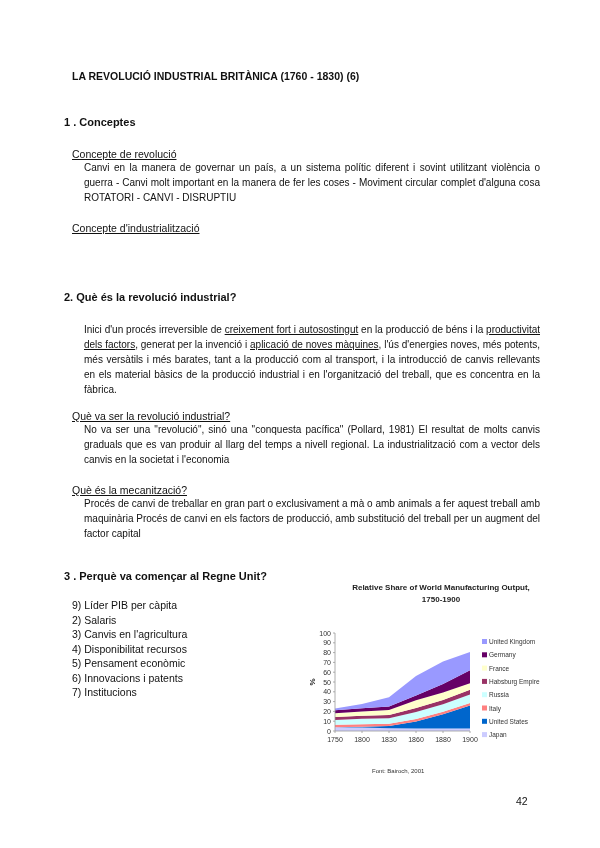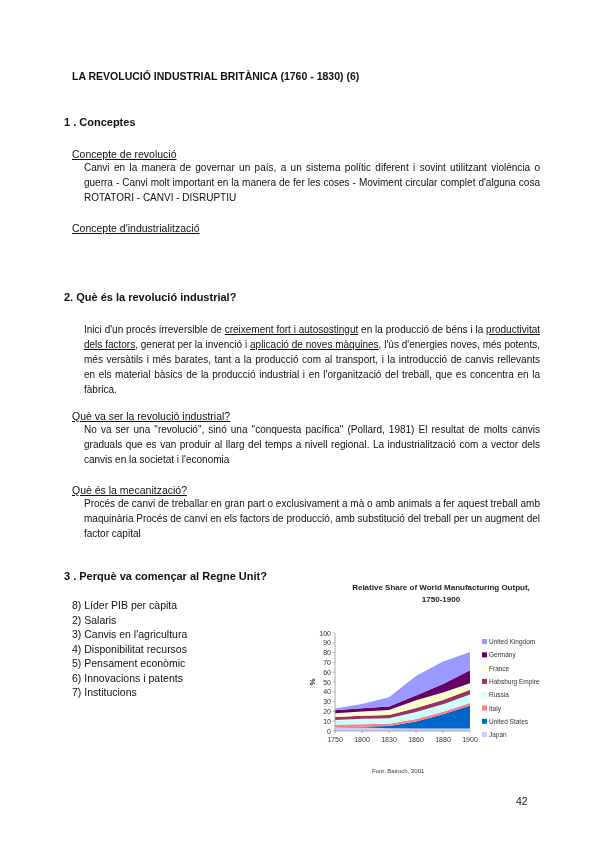--- a/index.html
+++ b/index.html
@@ -38,21 +38,21 @@
 
   <div class="sub" style="top:410px">Què va ser la revolució industrial?</div>
   <div class="p" style="top:422px">No va ser una "revolució", sinó una "conquesta pacífica" (Pollard, 1981) El resultat de molts canvis graduals que es van produir al llarg del temps a nivell regional. La industrialització com a vector dels canvis en la societat i l'economia</div>
 
   <div class="sub" style="top:484px">Què és la mecanització?</div>
   <div class="p" style="top:496px">Procés de canvi de treballar en gran part o exclusivament a mà o amb animals a fer aquest treball amb maquinària Procés de canvi en els factors de producció, amb substitució del treball per un augment del factor capital</div>
 
   <div class="h" style="top:570px">3 .  Perquè va començar al Regne Unit?</div>
 
   <ul class="list">
-    <li>8) Líder PIB per càpita</li>
+    <li>9) Líder PIB per càpita</li>
     <li>2) Salaris</li>
     <li>3) Canvis en l'agricultura</li>
     <li>4) Disponibilitat recursos</li>
     <li>5) Pensament econòmic</li>
     <li>6) Innovacions i patents</li>
     <li>7) Institucions</li>
   </ul>
 
   <div class="chart">
     <div class="chart-title">

